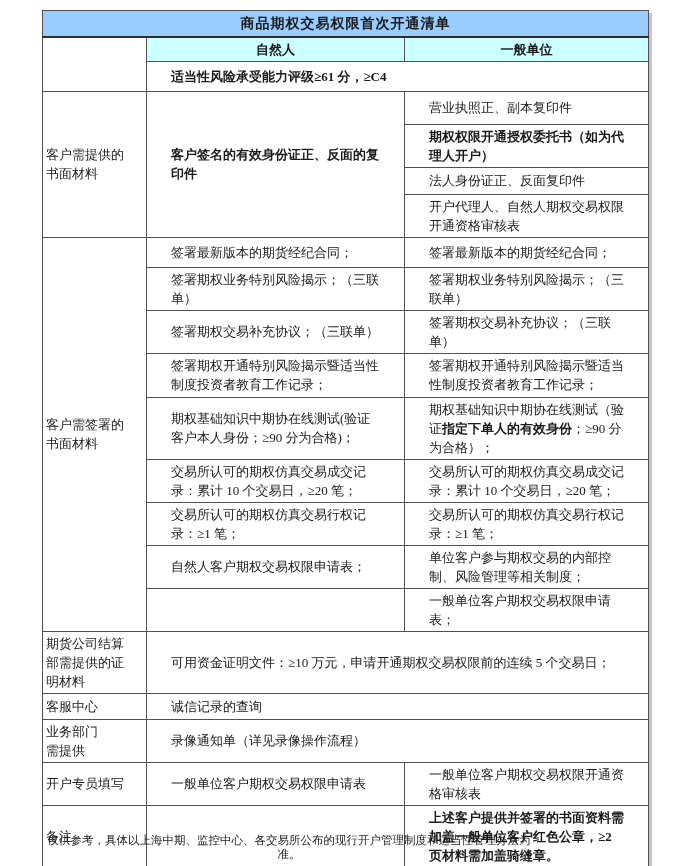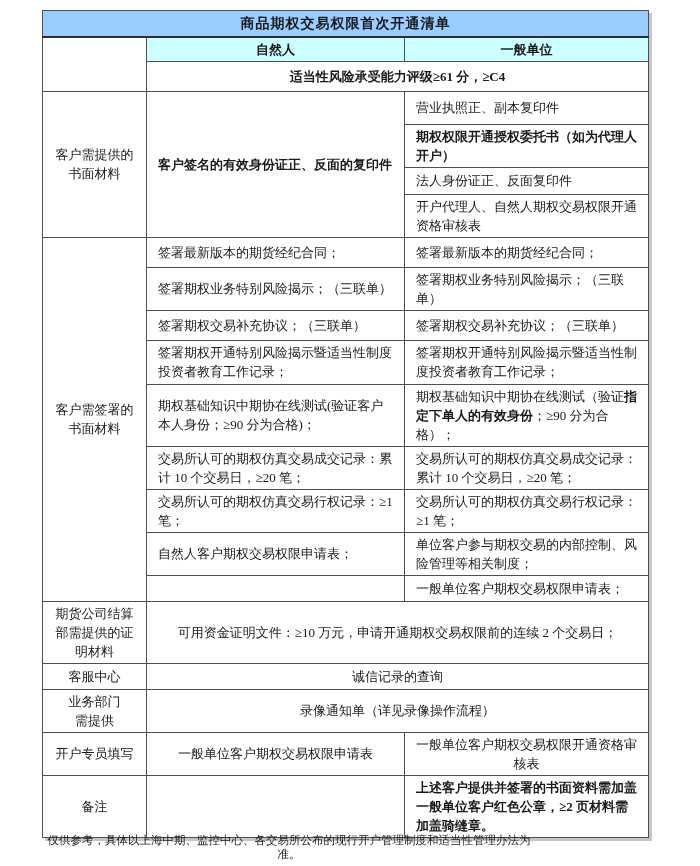--- a/index.html
+++ b/index.html
@@ -18,44 +18,44 @@
     top: 10px;
     width: 606px;
     border-collapse: collapse;
     table-layout: fixed;
     box-shadow: 3px 3px 0 #c6c6c6;
   }
   td {
     border: 1px solid var(--border-color, #4f4f4f);
     font-size: 13px;
     line-height: 19px;
-    padding: 2px 11px;
+    padding: 2px 24px;
     vertical-align: middle;
     word-break: break-all;
   }
   td.title-cell {
     background: var(--title-bg, #99CCFF);
     text-align: center;
     font-weight: bold;
     font-size: 14px;
     letter-spacing: 1px;
     border-bottom: 2px solid #2e2e2e;
   }
   td.colhead {
     background: var(--header-bg, #CCFFFF);
     text-align: center;
     font-weight: bold;
   }
   td.label {
-    text-align: center;
+    text-align: left;
     white-space: pre-line;
     padding: 2px 3px;
     word-break: keep-all;
   }
-  td.center { text-align: center; }
+  td.center { }
   .b { font-weight: bold; }
   .footer-note {
     position: absolute;
     left: 42px;
     top: 833px;
     width: 494px;
     text-align: center;
     font-size: 11.5px;
     line-height: 14px;
   }
@@ -137,21 +137,21 @@
   </tr>
   <tr style="height:26px">
     <td></td>
     <td>一般单位客户期权交易权限申请表；</td>
   </tr>
 
   <tr style="height:59px">
     <td class="label">期货公司结算
 部需提供的证
 明材料</td>
-    <td colspan="2" class="center">可用资金证明文件：≥10 万元，申请开通期权交易权限前的连续 2 个交易日；</td>
+    <td colspan="2" class="center">可用资金证明文件：≥10 万元，申请开通期权交易权限前的连续 5 个交易日；</td>
   </tr>
 
   <tr style="height:26px">
     <td class="label">客服中心</td>
     <td colspan="2" class="center">诚信记录的查询</td>
   </tr>
 
   <tr style="height:35px">
     <td class="label">业务部门
 需提供</td>

